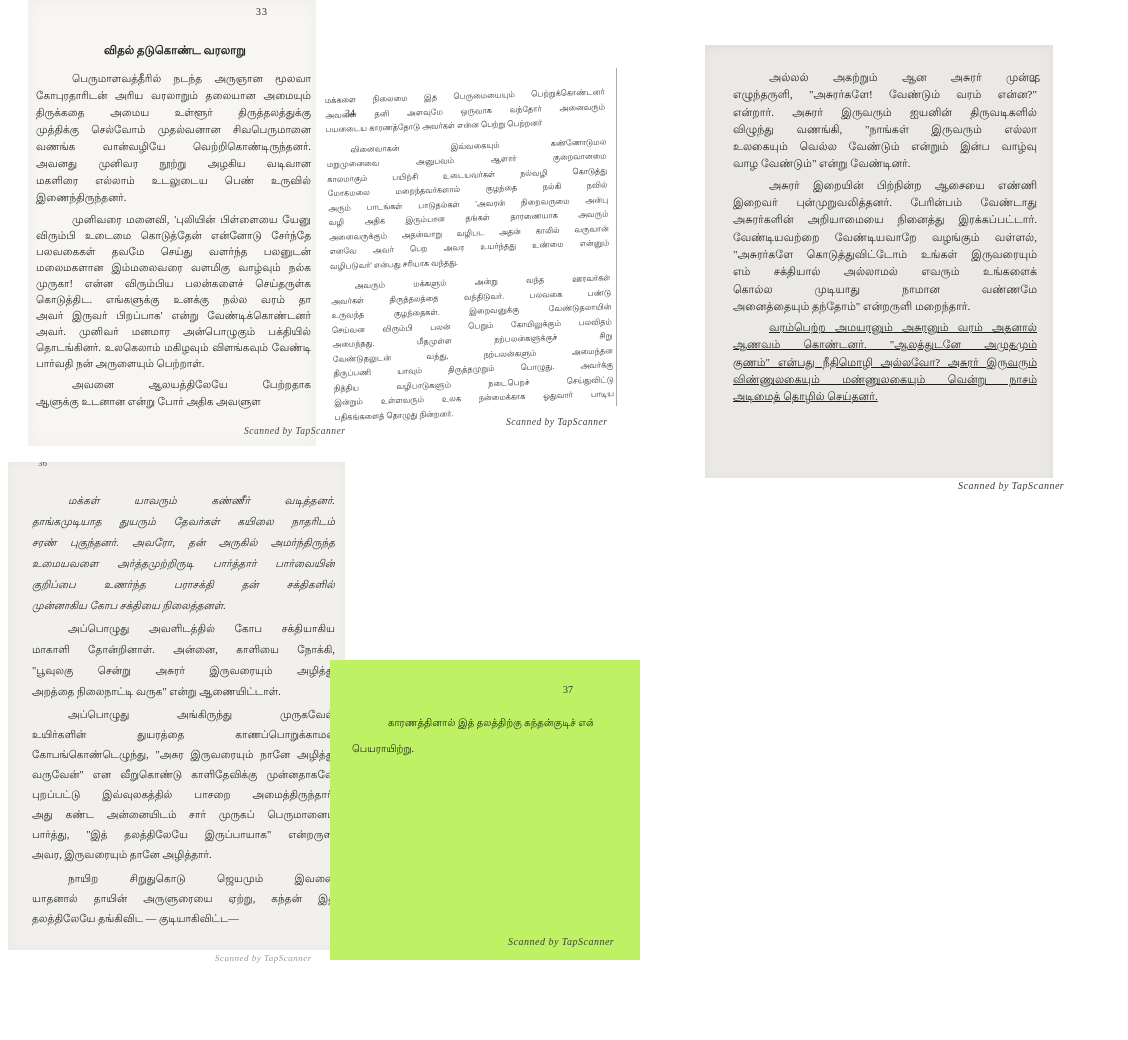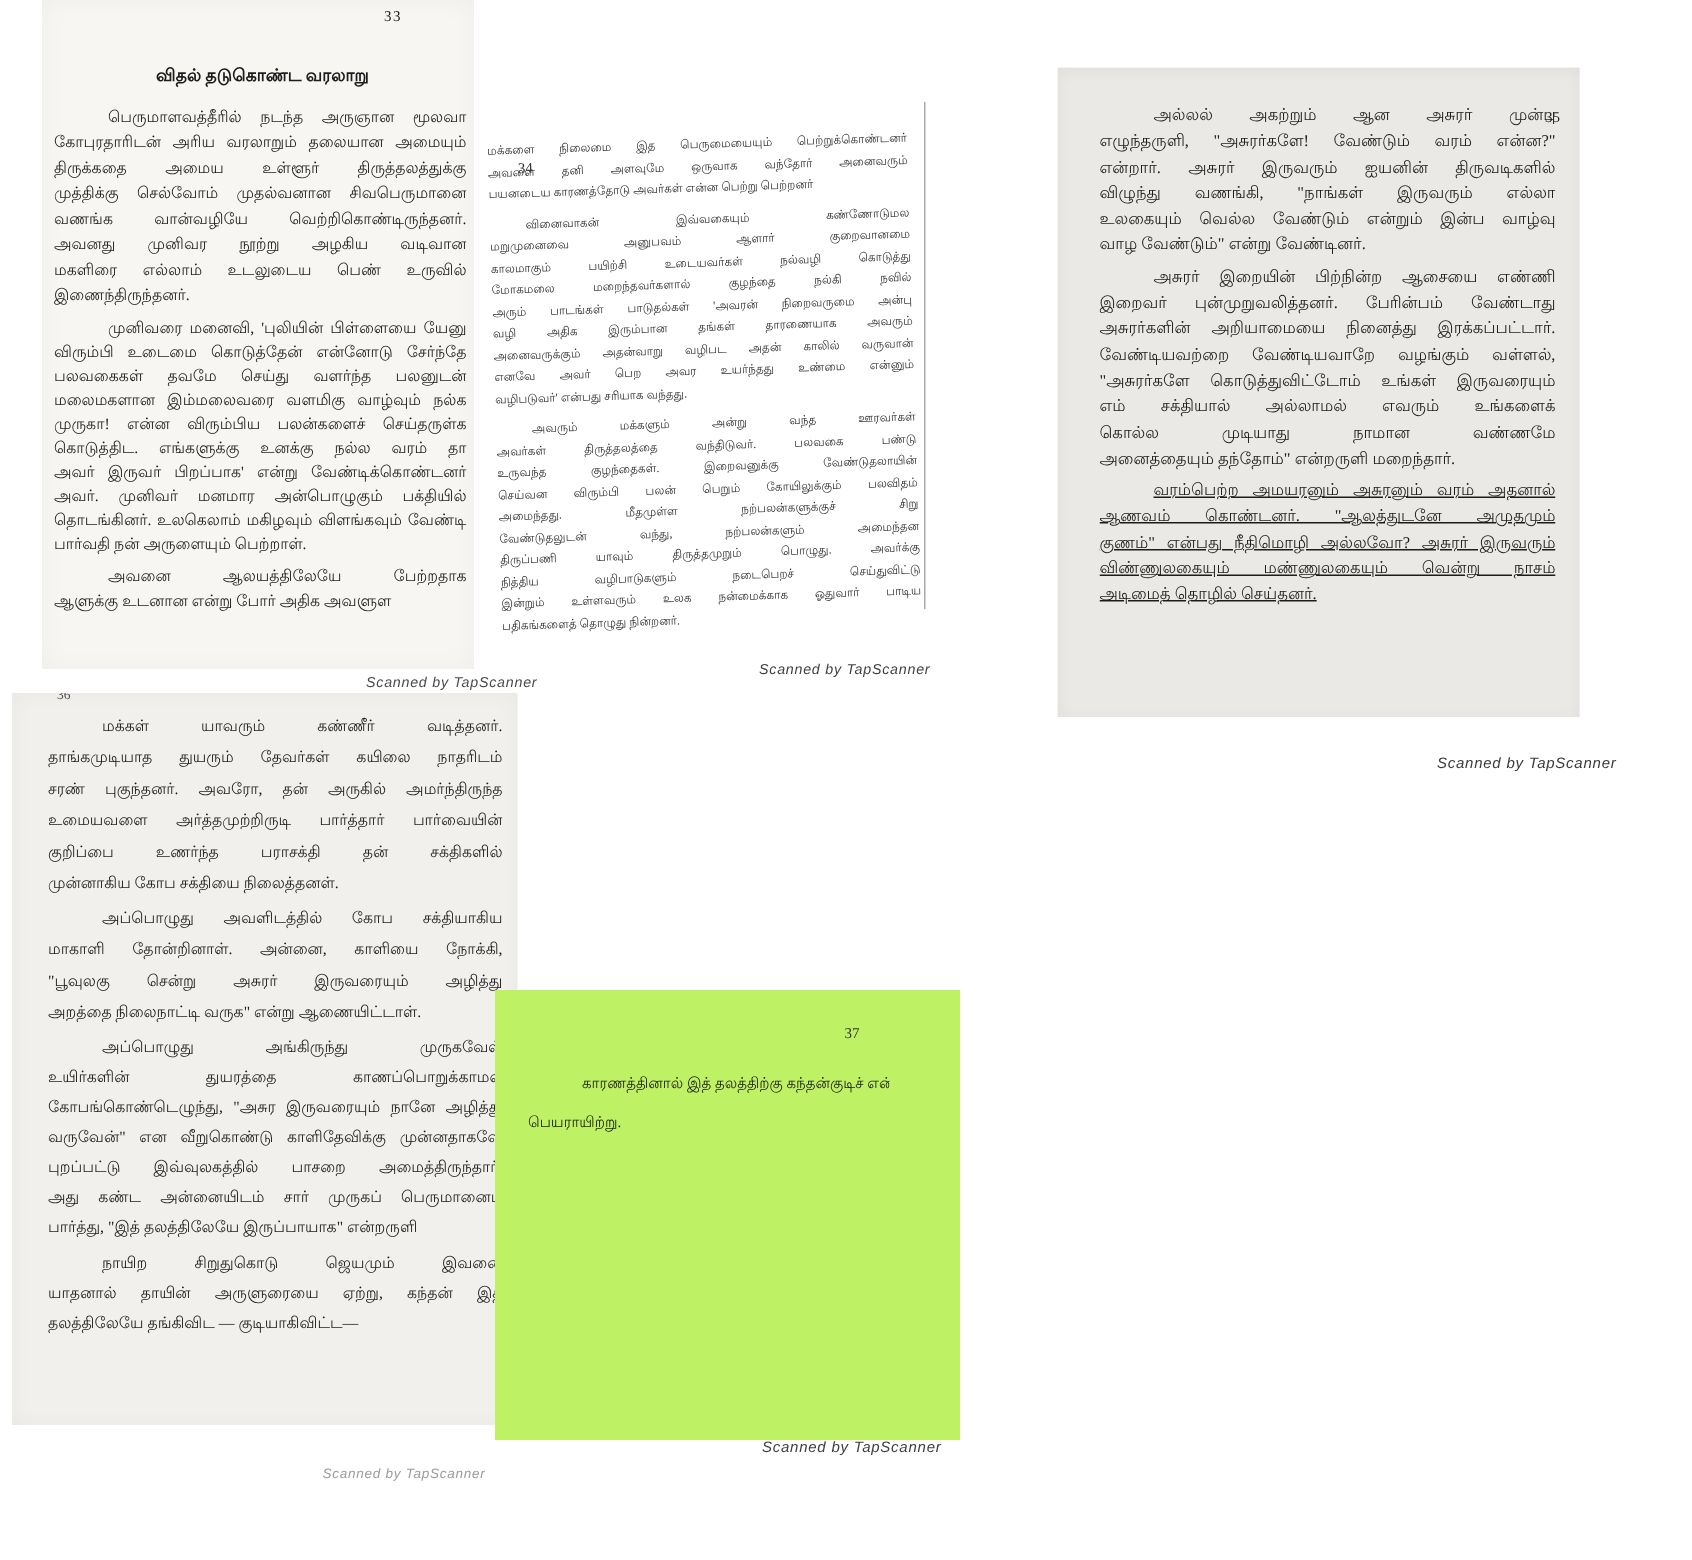--- a/index.html
+++ b/index.html
@@ -36,40 +36,40 @@
   .scan-c .para{margin:0 16px 0 28px;font-size:11px;}
   .scan-c .p1{margin-top:24px;}
   .scan-c .p2{margin-top:4px;}
   .scan-c .p3{margin-top:4px;text-decoration:underline;}
   .scan-c .tline{line-height:17.3px;height:17.3px;}
   
   .scan-d{left:8px;top:462px;width:337px;height:488px;background:#f1f0ec;
           box-shadow:inset 0 0 14px rgba(0,0,0,0.04);}
   .scan-d .pagenum{position:absolute;left:30px;top:-4px;font-size:9px;color:#555;}
   .scan-d .para{margin:0 10px 0 24px;font-size:10.5px;}
-  .scan-d .p1{margin-top:12px;}
+  .scan-d .p1{margin-top:28px;font-style:italic;}
   .scan-d .p1 .tline,.scan-d .p2 .tline{line-height:21px;height:21px;}
   .scan-d .p2{margin-top:2px;}
   .scan-d .p3{margin-top:3px;}
   .scan-d .p3 .tline,.scan-d .p4 .tline{line-height:20px;height:20px;}
   .scan-d .p4{margin-top:4px;}
   
   .scan-e{left:330px;top:660px;width:310px;height:300px;background:#bef264;}
   .scan-e .pagenum{position:absolute;left:233px;top:24px;font-size:10px;color:#333;}
   .scan-e .para{position:absolute;left:3px;top:50px;width:260px;font-size:10px;}
   .scan-e .tline{line-height:26px;height:26px;margin-left:19px;}
   
   .tline{text-align:justify;text-align-last:justify;overflow:hidden;white-space:nowrap;}
   .para .tline:first-child{padding-left:36px;}
   .para .tline:last-child{text-align-last:left;}
   .scan-b .para .tline:first-child{padding-left:24px;}
   .scan-b .p1 .tline:first-child{padding-left:0;}
   
   .wm{position:absolute;font-style:italic;font-size:9.5px;letter-spacing:0.5px;
-      font-family:Liberation Sans, sans-serif;margin-top:24px;}
+      font-family:Liberation Serif, serif;}
   .wm-a{left:244px;top:426px;color:#4a4a4a;}
   .wm-b{left:506px;top:417px;color:#3f3f3f;}
   .wm-c{left:958px;top:480px;color:#3a3a3a;font-size:10px;}
   .wm-d{left:215px;top:953px;color:#9c9c9c;font-size:9px;}
   .wm-e{left:508px;top:936px;color:#3e3e3e;font-size:10px;}
 </style>
 </head>
 <body>
 
 <div class="canvas">
@@ -189,20 +189,21 @@
         <div class="tline">அறத்தை நிலைநாட்டி வருக" என்று ஆணையிட்டாள்.</div>
       </div>
     <div class="para p3">
         <div class="tline">அப்பொழுது அங்கிருந்து முருகவேள்</div>
         <div class="tline">உயிர்களின் துயரத்தை காணப்பொறுக்காமல்</div>
         <div class="tline">கோபங்கொண்டெழுந்து, "அசுர இருவரையும் நானே அழித்து</div>
         <div class="tline">வருவேன்" என வீறுகொண்டு காளிதேவிக்கு முன்னதாகவே</div>
         <div class="tline">புறப்பட்டு இவ்வுலகத்தில் பாசறை அமைத்திருந்தார்.</div>
         <div class="tline">அது கண்ட அன்னையிடம் சார் முருகப் பெருமானைப்</div>
         <div class="tline">பார்த்து, "இத் தலத்திலேயே இருப்பாயாக" என்றருளி</div>
+        <div class="tline">அவர, இருவரையும் தானே அழித்தார்.</div>
       </div>
     <div class="para p4">
         <div class="tline">நாயிற சிறுதுகொடு ஜெயமும் இவனை</div>
         <div class="tline">யாதனால் தாயின் அருளுரையை ஏற்று, கந்தன் இத்</div>
         <div class="tline">தலத்திலேயே தங்கிவிட — குடியாகிவிட்ட—</div>
       </div>
   </section>
   <div class="wm wm-d">Scanned by TapScanner</div>
 
   <section class="scan scan-e">

